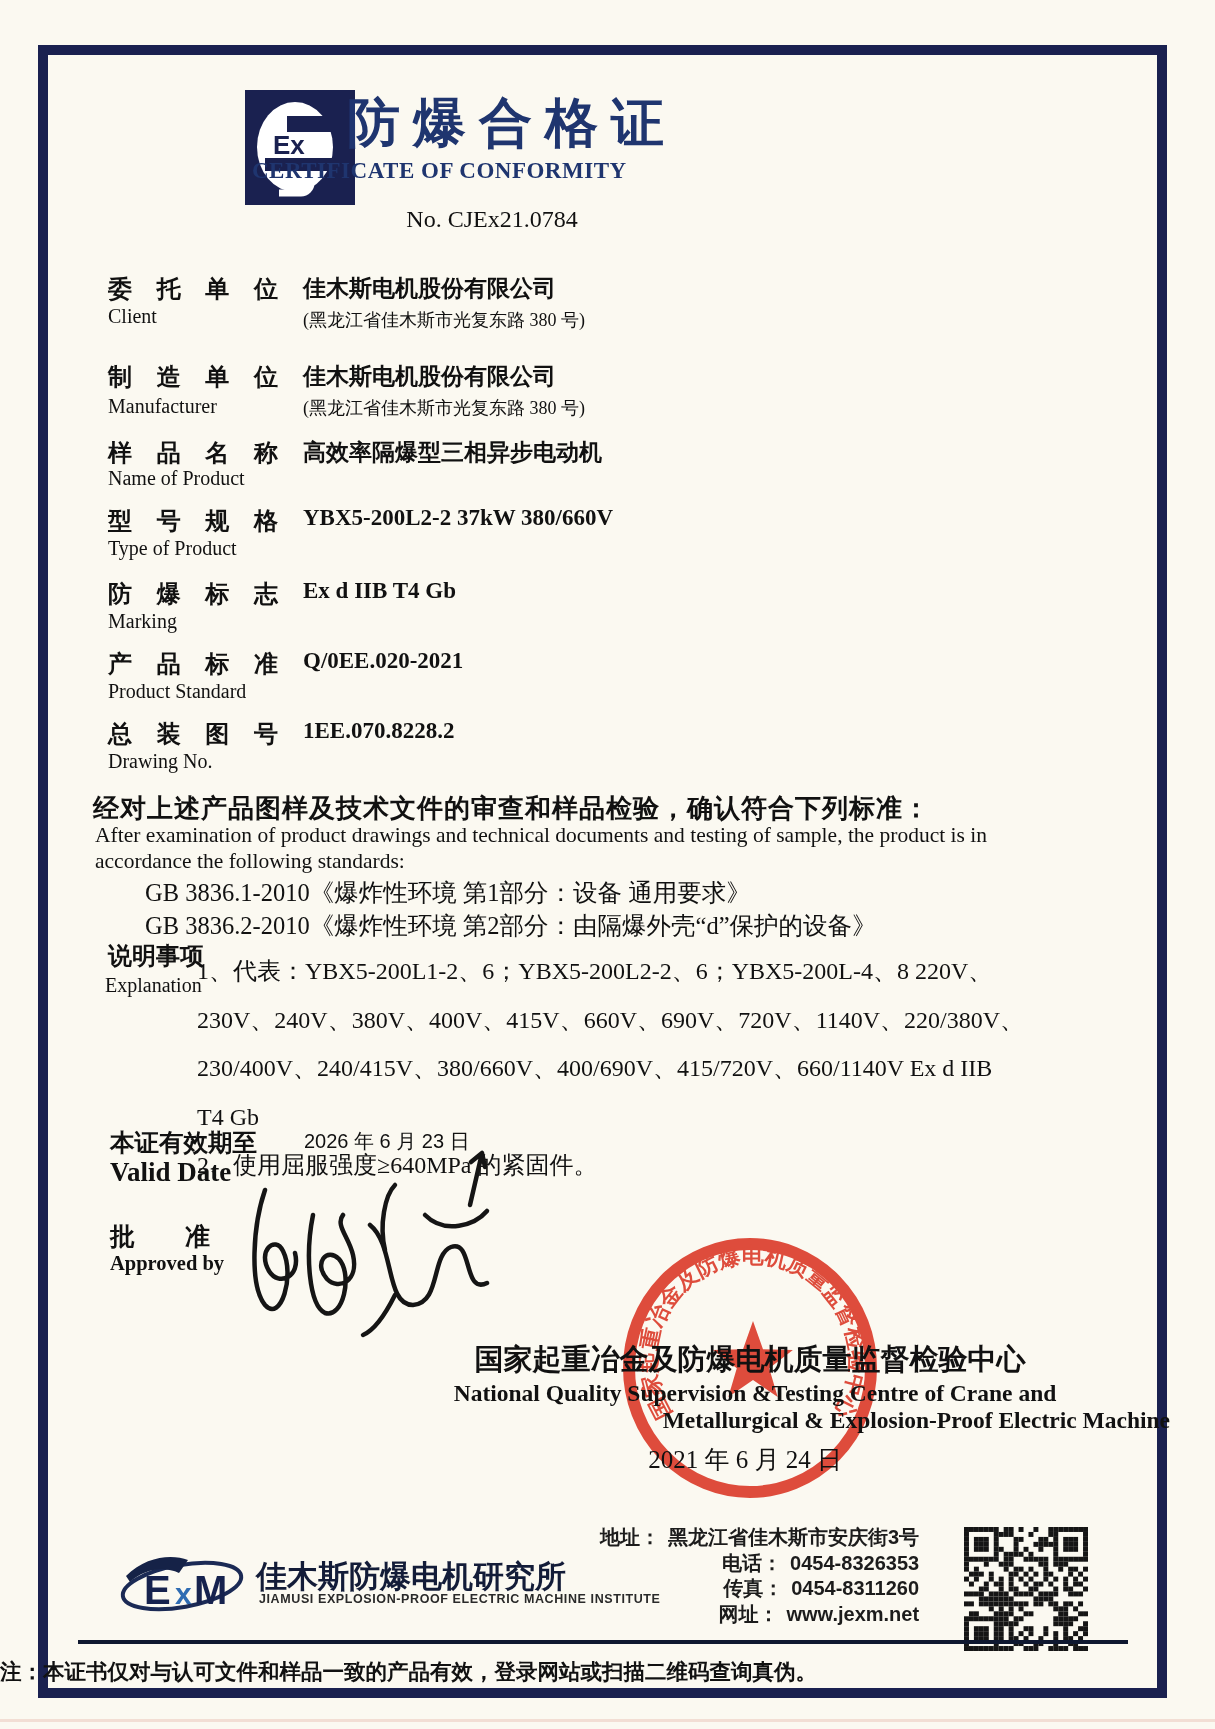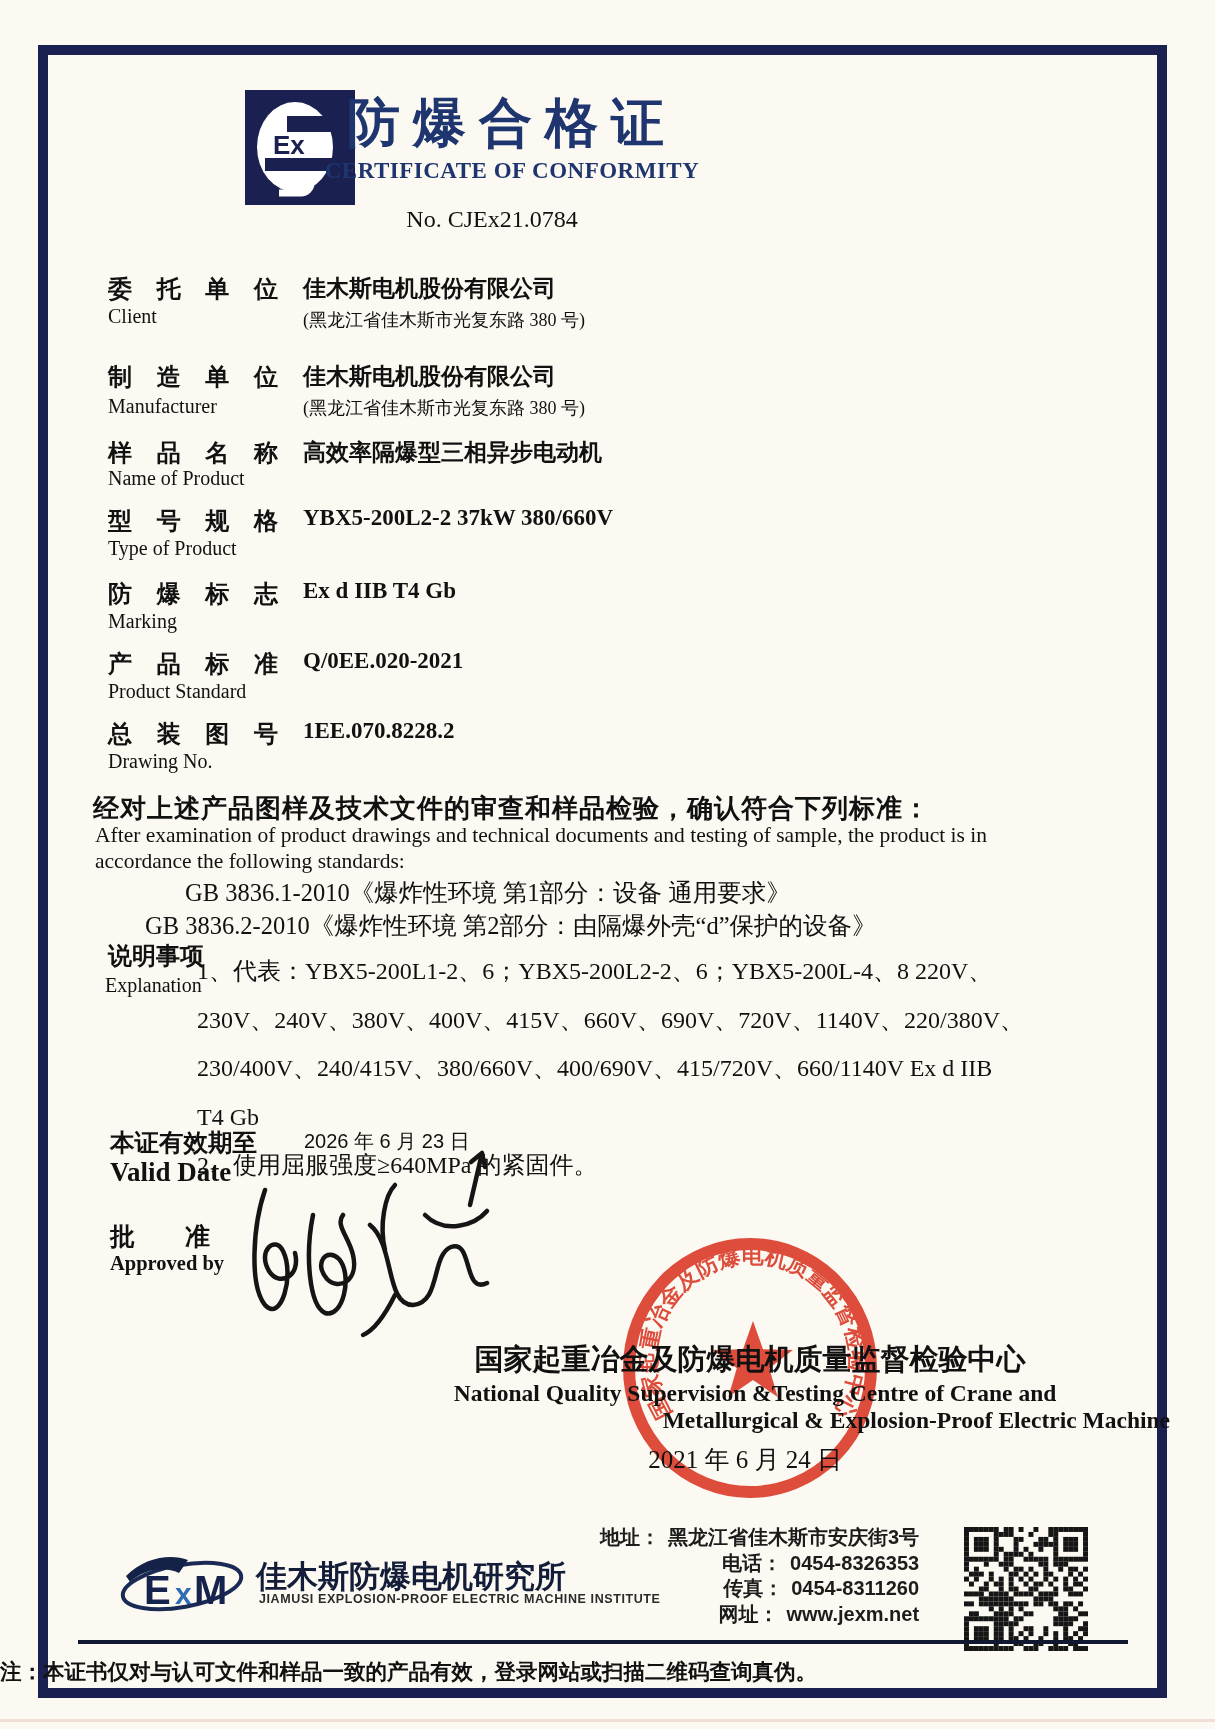--- a/index.html
+++ b/index.html
@@ -7,34 +7,34 @@
         font-family:"Liberation Sans","DejaVu Sans",sans-serif;color:#111;}
   .abs{position:absolute;}
   .sans{font-family:"Liberation Sans","DejaVu Sans",sans-serif;}
 
   .frame{left:38px;top:45px;width:1129px;height:1653px;border:10px solid #1a2150;box-sizing:border-box;}
 
   .logo-box{left:245px;top:90px;width:110px;height:115px;}
 
   .title-cn{left:252px;top:88px;width:520px;text-align:center;font-size:53px;font-weight:bold;
             letter-spacing:13px;color:#1f356f;}
-  .title-en{left:252px;top:158px;width:520px;text-align:center;font-size:23px;font-weight:bold;
+  .title-en{left:252px;top:158px;width:520px;font-size:23px;font-weight:bold;
             color:#1f356f;letter-spacing:.5px;font-family:"Liberation Serif","DejaVu Serif",serif;}
   .cert-no{left:232px;top:206px;width:520px;text-align:center;font-size:24px;
            font-family:"Liberation Serif","DejaVu Serif",serif;}
 
   .flabel{left:108px;font-size:24px;font-weight:bold;letter-spacing:9px;white-space:nowrap;}
   .flabel-en{left:108px;font-size:20px;font-family:"Liberation Serif","DejaVu Serif",serif;white-space:nowrap;}
   .fvalue{left:303px;font-size:23px;font-weight:bold;font-family:"Liberation Serif","DejaVu Serif",serif;white-space:nowrap;}
   .fnote{left:303px;font-size:18px;font-family:"Liberation Serif","DejaVu Serif",serif;white-space:nowrap;}
 
   .stmt-zh{left:93px;top:791px;font-size:26px;font-weight:bold;letter-spacing:1px;white-space:nowrap;}
   .stmt-en{left:95px;top:822px;width:985px;font-size:21.5px;line-height:26px;
            font-family:"Liberation Serif","DejaVu Serif",serif;}
-  .std0{left:145px;top:876px;font-size:24.5px;font-family:"Liberation Serif","DejaVu Serif",serif;white-space:nowrap;margin-left:40px;}
+  .std0{left:145px;top:876px;font-size:24.5px;font-family:"Liberation Serif","DejaVu Serif",serif;white-space:nowrap;}
   .std1{left:145px;top:909px;font-size:24.5px;font-family:"Liberation Serif","DejaVu Serif",serif;white-space:nowrap;}
 
   .expl-zh{left:108px;top:940px;font-size:24px;font-weight:bold;white-space:nowrap;}
   .expl-en{left:105px;top:974px;font-size:20px;font-family:"Liberation Serif","DejaVu Serif",serif;}
   .expl-lines{left:197px;top:941px;width:930px;font-size:24px;line-height:36.5px;
               font-family:"Liberation Serif","DejaVu Serif",serif;}
   .expl-lines div{white-space:nowrap;margin-top:12px;}
 
   .valid-zh{left:110px;top:1126px;font-size:24.5px;font-weight:bold;white-space:nowrap;}
   .valid-en{left:110px;top:1157px;font-size:27px;font-weight:bold;font-family:"Liberation Serif","DejaVu Serif",serif;}

